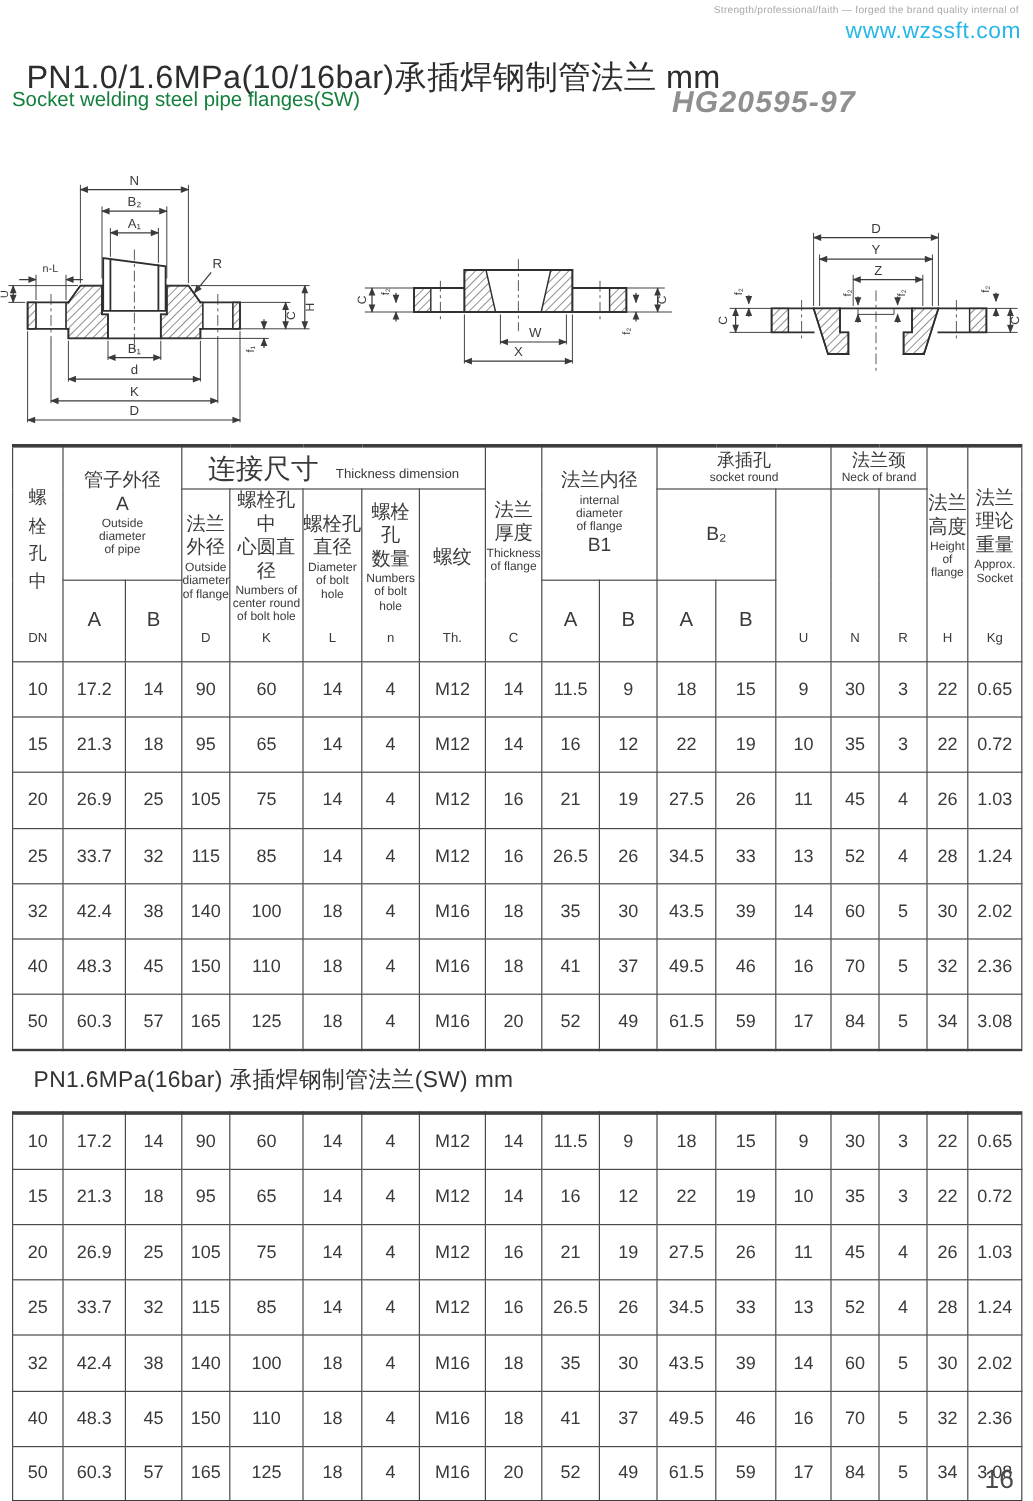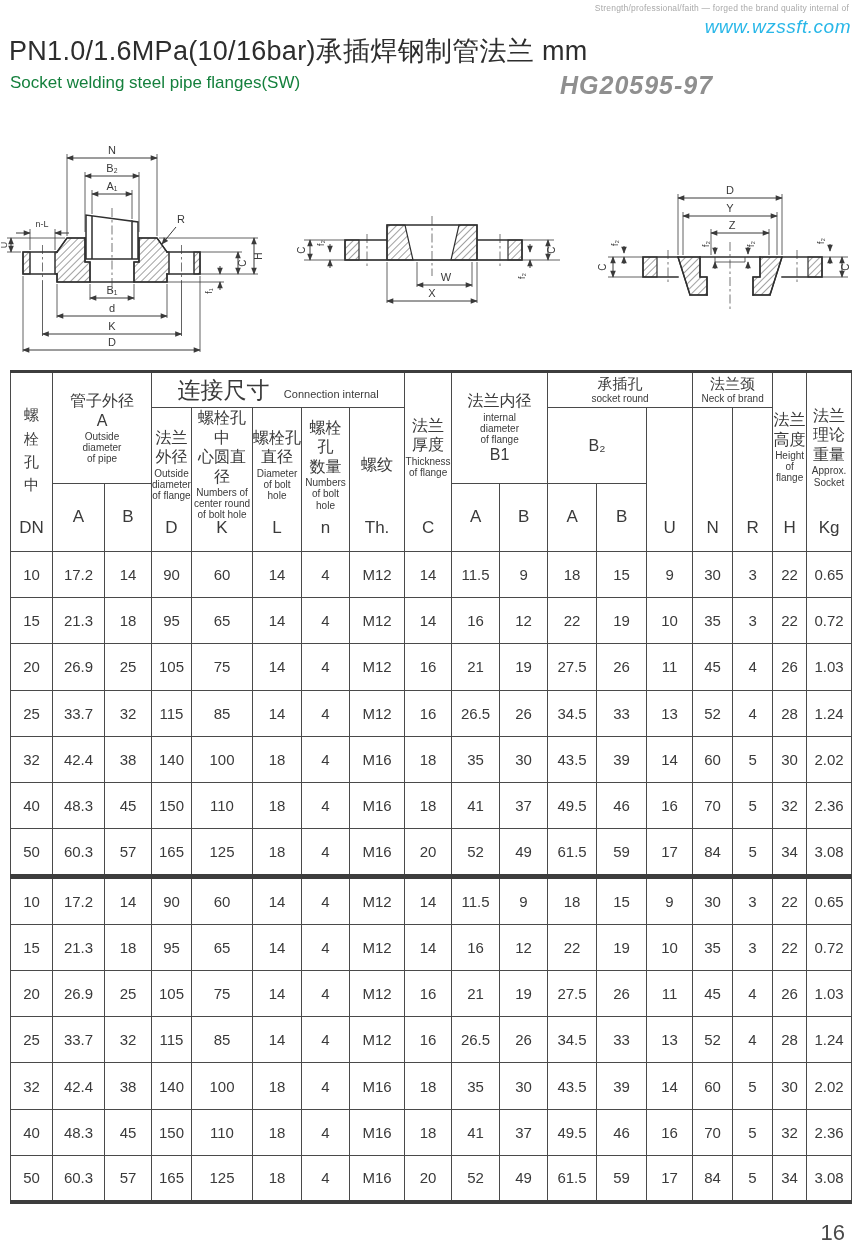--- a/index.html
+++ b/index.html
@@ -1,21 +1,21 @@
 <!DOCTYPE html>
 <html><head>
 <meta charset="utf-8">
 <style>
   html,body{margin:0;padding:0;}
   body{width:861px;height:1251px;background:#ffffff;position:relative;overflow:hidden;
        font-family:"Liberation Sans", sans-serif;color:#3a3a3a;}
   .abs{position:absolute;}
   .tagline{top:3px;right:12px;font-size:8.5px;color:#a9a9a9;letter-spacing:.2px;}
-  .website{top:16px;right:10px;font-size:19px;font-style:italic;color:#29b7e8;font-weight:500;letter-spacing:.5px;margin-left:32px;}
-  .title{top:33px;left:9px;font-size:27px;font-weight:400;color:#2d2d2d;letter-spacing:.3px;margin:0;}
+  .website{top:16px;right:10px;font-size:19px;color:#29b7e8;font-weight:500;letter-spacing:.5px;margin-left:32px;}
+  .title{top:33px;left:9px;font-size:27px;font-weight:400;color:#2d2d2d;letter-spacing:.3px;margin:13px;}
   .subtitle{top:73px;left:10px;font-size:17px;color:#15803d;}
   .standard{top:71px;left:560px;font-size:25px;font-style:italic;font-weight:bold;color:#8f8f8f;letter-spacing:1px;}
   .page-num{top:1220px;right:16px;font-size:22px;color:#4a4a4a;}
 
   svg text{font-family:"Liberation Sans", sans-serif;fill:#3a3a3a;}
   .ol{stroke:#2f2f2f;stroke-width:1.5;fill:none;stroke-linecap:square;}
   .th{stroke:#3a3a3a;stroke-width:.8;fill:none;}
   .dim{stroke:#3a3a3a;stroke-width:1;fill:none;}
   .cl{stroke:#3a3a3a;stroke-width:.7;fill:none;stroke-dasharray:9 3 2.5 3;}
 
@@ -27,21 +27,21 @@
   table.t2{border-top:3.5px solid #3d3d3d;border-bottom:4.5px solid #3d3d3d;}
   tr.hr1{height:36px;} tr.hr2{height:56px;} tr.hr3{height:50px;}
   table.spec tbody tr{height:46.3px;}
   table.spec tbody td{font-size:15px;}
   .zh{font-size:16px;font-weight:500;white-space:pre-line;line-height:1.22;}
   .zh-sm{font-size:15px;font-weight:500;line-height:1.05;}
   .en{font-size:10px;white-space:pre-line;line-height:1.12;margin-top:1px;}
   .zh-inline{font-size:23px;font-weight:500;}
   .en-inline{font-size:11px;margin-left:10px;}
   .letter{font-size:16px;margin-top:1px;}
-  .bl{position:absolute;left:0;right:0;bottom:13px;font-size:17px;}
+  .bl{position:absolute;left:0;right:0;bottom:13px;font-size:11px;}
   .pb{padding-bottom:30px !important;}
   .pb2{padding-bottom:24px !important;}
   .vchars{width:1.08em;margin:0 auto;word-break:break-all;font-size:15px;font-weight:500;line-height:1.55;}
   .hr3 td{font-size:17px;}
   .mid-title{height:50px;line-height:50px;text-align:left;padding-left:18px;
              font-size:19px;color:#333;letter-spacing:.3px;}
 </style>
 </head>
 <body>
 
@@ -221,21 +221,21 @@
         </td>
         <td colspan="2" rowspan="2">
           <div class="zh">管子外径</div>
           <div class="letter">A</div>
           <div class="en">Outside
 diameter
 of pipe</div>
         </td>
         <td colspan="5">
           <span class="zh-inline">连接尺寸</span>
-          <span class="en-inline">Connection internal</span>
+          <span class="en-inline">Thickness dimension</span>
         </td>
         <td rowspan="3" class="pb">
           <div class="zh">法兰
 厚度</div>
           <div class="en">Thickness
 of flange</div>
           <div class="bl">C</div>
         </td>
         <td colspan="2" rowspan="2">
           <div class="zh">法兰内径</div>
@@ -465,20 +465,21 @@
           <td>59</td>
           <td>17</td>
           <td>84</td>
           <td>5</td>
           <td>34</td>
           <td>3.08</td>
         </tr>
       </tbody>
   </table>
 
+  <div class="mid-title">PN1.6MPa(16bar) 承插焊钢制管法兰(SW)  mm</div>
 
   <table class="spec t2">
     <colgroup>
       <col style="width:42px">
         <col style="width:52px">
         <col style="width:47px">
         <col style="width:40px">
       <col style="width:61px">
         <col style="width:49px">
         <col style="width:48px">

